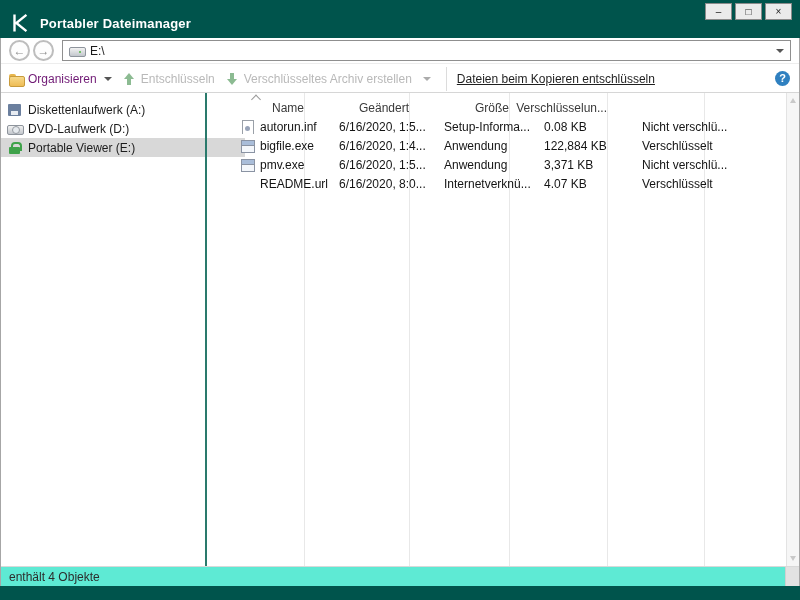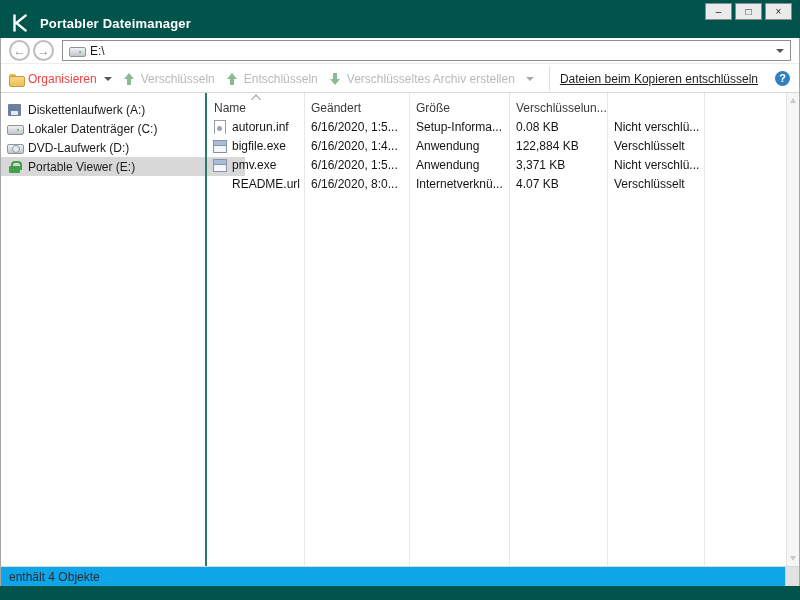--- a/index.html
+++ b/index.html
@@ -29,21 +29,21 @@
   .nav-btn { width:21px; height:21px; border-radius:50%; border:2px solid #bdbdbd; background:#fdfdfd;
              color:#8d8d8d; display:flex; align-items:center; justify-content:center; font-size:12px; line-height:1; }
   .nav-btn.back { margin-left:8px; } .nav-btn.fwd { margin-left:3px; }
   .address-input { flex:1; height:21px; margin:0 8px; border:1px solid #8f8f8f; background:#fff;
                    display:flex; align-items:center; padding:0 6px; gap:6px; font-size:12px; color:#1a1a1a; }
   .address-input .caret { margin-left:auto; }
 
   
   .toolbar { position:absolute; top:65px; left:1px; right:1px; height:28px; border-bottom:1px solid #d6d6d6;
              display:flex; align-items:center; padding-left:6px; font-size:12px; }
-  .tool-btn { display:flex; align-items:center; gap:4px; height:24px; padding:0 2px; color:#ef4444; white-space:nowrap; }
+  .tool-btn { display:flex; align-items:center; gap:4px; height:24px; padding:0 2px; color:#701a75; white-space:nowrap; }
   .tool-btn.disabled { color:#b9b9b9; margin-left:6px; }
   .tool-btn .caret { margin-left:3px; }
   .caret { width:0; height:0; border-left:4px solid transparent; border-right:4px solid transparent;
            border-top:4px solid #555; display:inline-block; }
   .caret.gray { border-top-color:#ababab; }
   .caret-btn { margin-left:4px; padding:0 5px; height:24px; display:flex; align-items:center; }
   .tb-sep { width:1px; height:24px; background:#dcdcdc; margin:0 10px; }
   .copy-option { color:#1f1f1f; white-space:nowrap;text-decoration:underline; }
   .help { width:15px; height:15px; border-radius:50%; background:#2f80c0; color:#fff; font-size:11px;
           font-weight:bold; display:flex; align-items:center; justify-content:center;
@@ -54,41 +54,41 @@
   .sidebar { position:absolute; left:0; top:0; bottom:0; width:244px; padding-top:7px; }
   .drive-item { height:19px; display:flex; align-items:center; gap:6px; padding-left:6px;
                 font-size:12px; color:#1c1c1c; white-space:nowrap; }
   .drive-item.selected { background:#d8d8d8; }
   .divider { position:absolute; left:204px; top:0; bottom:0; width:2px; background:#2a7a6c; }
 
   .filelist { position:absolute; left:206px; right:13px; top:0; bottom:0; overflow:hidden; }
   .colsep { position:absolute; top:0; bottom:0; width:1px; background:#e8e8e8; }
   .list-header { position:relative; height:24px; display:grid; grid-template-columns:97px 105px 100px 98px 1fr;
                  font-size:12px; color:#3a3a3a; z-index:2; }
-  .col-h { position:relative; padding:8px 0 0 7px; white-space:nowrap; overflow:hidden; }
+  .col-h { position:relative; padding:8px 0 0 7px; white-space:nowrap; overflow:hidden;text-align:right; }
   .sort-chevron { display:none; position:absolute; top:3px; left:50%; width:7px; height:7px;
                   border-left:1px solid #9a9a9a; border-top:1px solid #9a9a9a;
                   transform:translateX(-50%) rotate(45deg); }
   .col-h.sorted .sort-chevron { display:block; }
 
-  .rows { position:relative; z-index:2; }
+  .rows { position:relative; z-index:2;padding-left:28px; }
   .file-row { height:19px; display:grid; grid-template-columns:97px 105px 100px 98px 1fr;
               font-size:12px; color:#141414; align-items:center; }
   .cell { padding-left:7px; white-space:nowrap; overflow:hidden; }
   .name-cell { padding-left:5px; display:flex; align-items:center; gap:5px; }
 
   .scrollbar { position:absolute; right:0; top:0; bottom:0; width:13px; background:#f6f6f6;
                border-left:1px solid #e3e3e3; }
   .sb-arrow { position:absolute; left:3px; width:0; height:0;
               border-left:3.5px solid transparent; border-right:3.5px solid transparent; }
   .sb-arrow.up { top:5px; border-bottom:5px solid #c9c9c9; }
   .sb-arrow.down { bottom:5px; border-top:5px solid #c9c9c9; }
 
   
-  .statusbar { position:absolute; left:1px; right:1px; top:566px; height:20px; background:#0ea5e9;
+  .statusbar { position:absolute; left:1px; right:1px; top:566px; height:20px; background:#5eead4;
                border-top:1px solid #d9d9d9; display:flex; align-items:center; padding-left:8px;
                font-size:12px; color:#2d2d2d; }
   .grip { position:absolute; right:0; top:0; bottom:0; width:14px; background:#e2e2e2; border-left:1px solid #d0d0d0; }
 
   
   .icon { display:inline-block; width:15px; height:14px; position:relative; flex:0 0 15px; }
 
   [data-icon="folder-icon"]::before { content:""; position:absolute; left:0; top:2px; width:7px; height:3px;
       background:#e8b64c; border-radius:2px 2px 0 0; }
   [data-icon="folder-icon"]::after { content:""; position:absolute; left:0; top:4px; width:14px; height:9px;
@@ -174,24 +174,20 @@
   </div>
 
   <div class="toolbar">
     <div class="tool-btn">
       <span class="icon" data-icon="folder-icon"></span>
       <span>Organisieren</span>
       <span class="caret"></span>
     </div>
     <div class="tool-btn disabled">
       <span class="icon" data-icon="arrow-up-icon"></span>
-      <span>Verschlüsseln</span>
-    </div>
-    <div class="tool-btn disabled">
-      <span class="icon" data-icon="arrow-up-icon"></span>
       <span>Entschlüsseln</span>
     </div>
     <div class="tool-btn disabled">
       <span class="icon" data-icon="arrow-down-icon"></span>
       <span>Verschlüsseltes Archiv erstellen</span>
     </div>
     <div class="caret-btn">
       <span class="caret gray"></span>
     </div>
     <div class="tb-sep"></div>
@@ -203,24 +199,20 @@
 
   <div class="main">
 
     <div class="sidebar">
 
         <div class="drive-item">
           <span class="icon" data-icon="floppy-icon"></span>
           <span>Diskettenlaufwerk (A:)</span>
         </div>
 
-        <div class="drive-item">
-          <span class="icon" data-icon="hdd-icon"></span>
-          <span>Lokaler Datenträger (C:)</span>
-        </div>
 
         <div class="drive-item">
           <span class="icon" data-icon="dvd-icon"></span>
           <span>DVD-Laufwerk (D:)</span>
         </div>
 
         <div class="drive-item selected">
           <span class="icon" data-icon="locked-drive-icon"></span>
           <span>Portable Viewer (E:)</span>
         </div>

